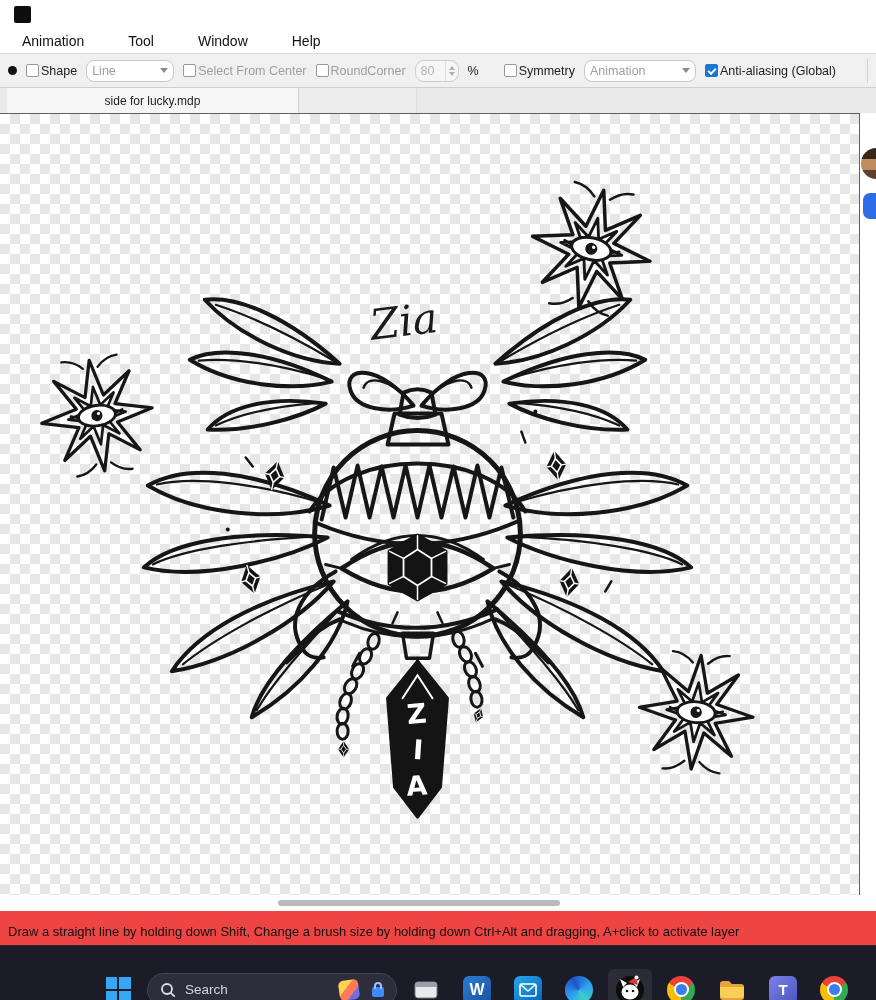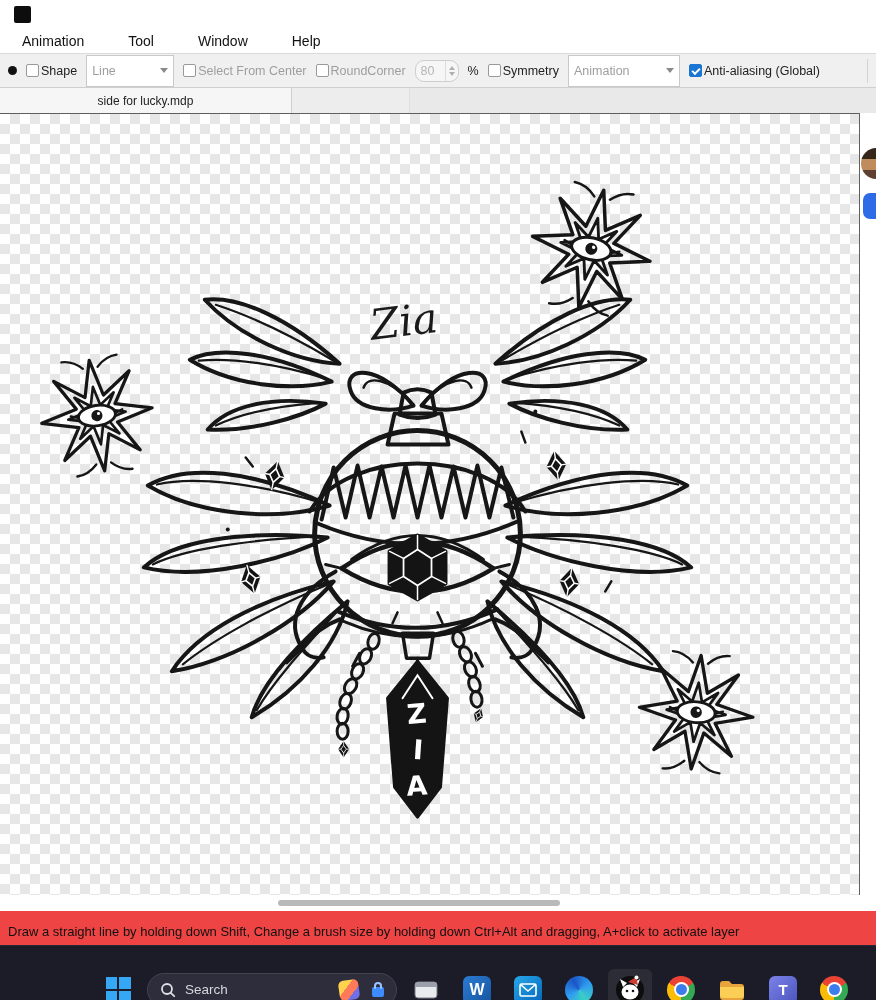--- a/index.html
+++ b/index.html
@@ -23,37 +23,37 @@
     overflow:hidden; }
   .tool-dot { width:9px; height:9px; border-radius:50%; background:#111; flex:0 0 auto; }
   .cb-group { display:flex; align-items:center; gap:2px; flex:0 0 auto; }
   .checkbox { width:13px; height:13px; border:1px solid #999; background:#fff;
     border-radius:2px; position:relative; flex:0 0 auto; }
   .checkbox.checked { background:#1976d2; border-color:#1976d2; }
   .checkbox.checked::after { content:''; position:absolute; left:2.5px; top:3px;
     width:6px; height:3px; border-left:2px solid #fff; border-bottom:2px solid #fff;
     transform:rotate(-45deg); }
   .lbl-dim { color:#9e9e9e; }
-  .combo { height:32px; background:#fff; border:1px solid #c9c9c9; border-radius:0;
+  .combo { height:22px; background:#fff; border:1px solid #c9c9c9; border-radius:8px;
     display:flex; align-items:center; justify-content:space-between;
     padding:0 5px; color:#9e9e9e; flex:0 0 auto; }
   .chevron { width:0; height:0; border-left:4px solid transparent;
     border-right:4px solid transparent; border-top:5px solid #8a8a8a; }
   .spinbox { width:44px; height:22px; background:#f6f6f6; border:1px solid #cecece;
     border-radius:9px; display:flex; align-items:center; color:#b5b5b5; flex:0 0 auto; }
   .spinbox .val { flex:1; padding-left:5px; }
   .spin-arrows { width:13px; display:flex; flex-direction:column; align-items:center; gap:2px;
     border-left:1px solid #dcdcdc; height:100%; justify-content:center; }
   .tri-up { width:0;height:0;border-left:3.5px solid transparent;border-right:3.5px solid transparent;border-bottom:4px solid #b0b0b0; }
   .tri-down { width:0;height:0;border-left:3.5px solid transparent;border-right:3.5px solid transparent;border-top:4px solid #b0b0b0; }
   .vsep { width:1px; height:24px; background:#d2d2d2; flex:0 0 auto; }
   .spacer { flex:1 1 auto; }
 
   
-  .tabbar { height:25px; background:#e9e9e9; display:flex; }
+  .tabbar { height:25px; background:#e9e9e9; display:flex;padding-left:7px; }
   .tab-active { width:292px; background:#f6f6f6; border-right:1px solid #cfcfcf;
     display:flex; align-items:center; justify-content:center; font-size:12px; color:#222; }
   .tab-ghost { width:118px; background:#ededed; border-right:1px solid #dcdcdc; }
 
   
   .workspace { height:782px; display:flex; }
   .canvas-area { width:860px; height:782px; position:relative;
     border-top:1px solid #5f5f5f; border-right:1px solid #5f5f5f;
     background:repeating-conic-gradient(#e7e7e7 0% 25%, #ffffff 0% 50%) 0 0 / 20px 20px; }
   .artwork { position:absolute; inset:0; width:100%; height:100%; }
@@ -143,21 +143,21 @@
   </span>
   <span class="spinbox">
     <span class="val">80</span>
     <span class="spin-arrows">
       <span class="tri-up"></span>
         <span class="tri-down"></span>
     </span>
   </span>
   <span>%</span>
 
-  <span class="cb-group" style="">
+  <span class="cb-group" style="margin-left:16px">
     <span class="checkbox"></span>
     <span>Symmetry</span>
   </span>
   <span class="combo" style="width:112px">
     <span>Animation</span>
     <span class="chevron"></span>
   </span>
 
   <span class="cb-group">
     <span class="checkbox checked"></span>

